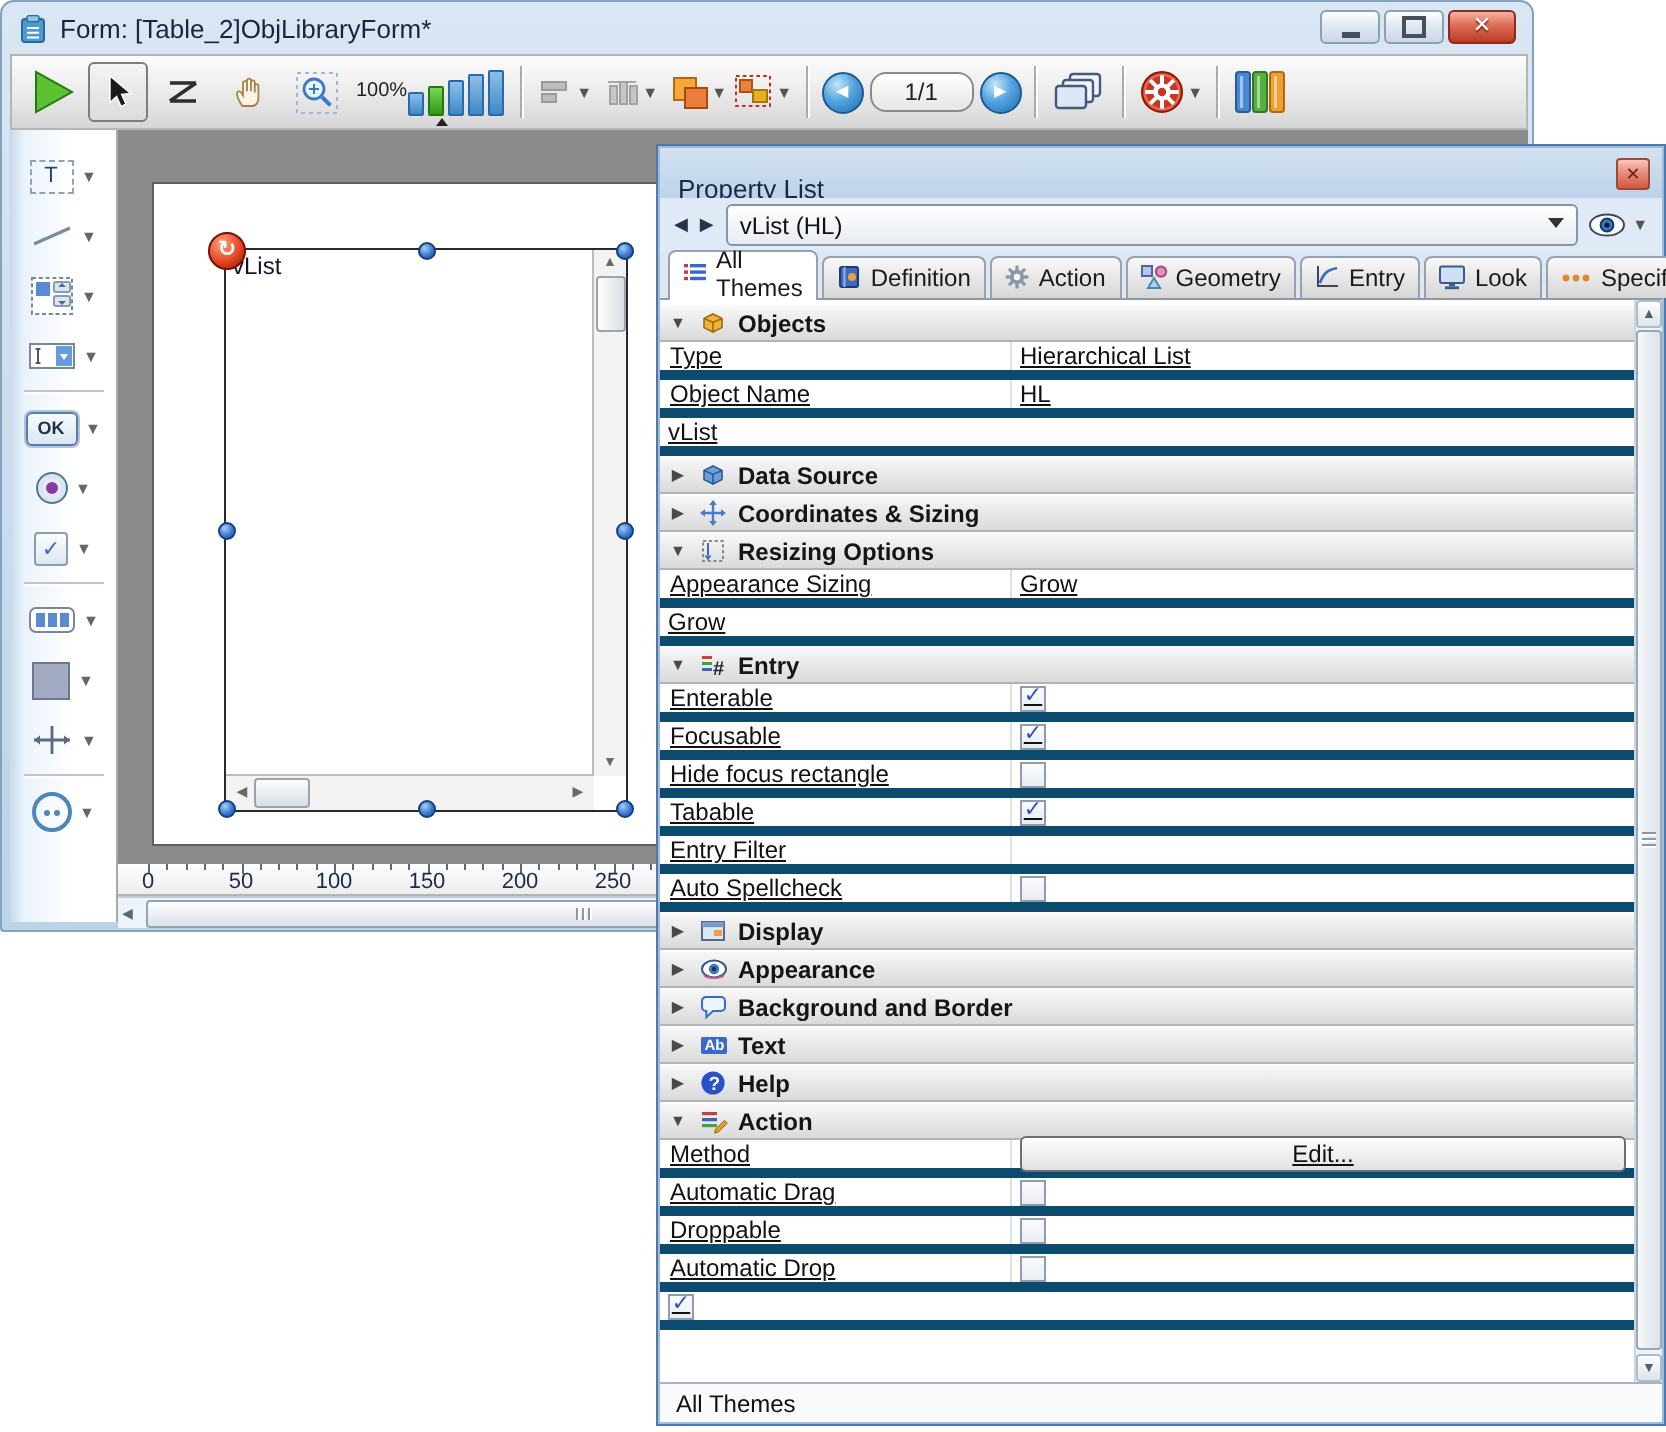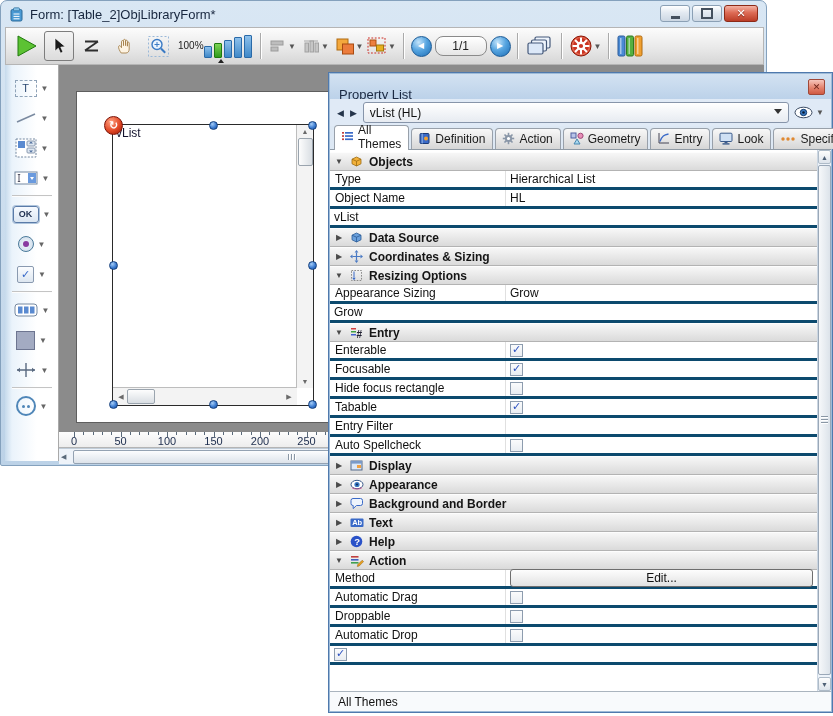--- a/index.html
+++ b/index.html
@@ -115,21 +115,21 @@
     border:1px solid #98a0aa;border-bottom:none;border-radius:4px 4px 0 0;margin-right:2px;
     background:linear-gradient(#f8f8f8,#d6d6d6);padding:2px 7px 3px 6px;height:15px;}
   .pl-tab.active{background:#fff;margin-bottom:-1px;padding-bottom:5px;height:17px;position:relative;z-index:2;}
 
   .pl-grid{position:absolute;left:1px;top:77px;right:15px;bottom:21px;background:#fff;overflow:hidden;padding-top:2px;}
   .row{height:19px;display:flex;align-items:center;box-sizing:border-box;}
   .row-section{background:linear-gradient(#f7f7f7,#dadada);border-top:1px solid #fdfdfd;border-bottom:1px solid #b3b3b3;
     padding-left:4px;gap:5px;font-weight:bold;color:#151515;}
   .row-section .tri{font-size:8px;color:#4a4a4a;width:10px;text-align:center;}
   .row-section .sicon{width:15px;display:flex;justify-content:center;}
-  .row-prop{border-bottom:3px solid #0c4a6e;}
+  .row-prop{border-bottom:5px solid #0c4a6e;text-decoration:underline;}
   .cell-label{width:176px;align-self:stretch;display:flex;align-items:center;padding-left:5px;border-right:1px solid #e0e0e0;box-sizing:border-box;color:#111;}
   .cell-value{flex:1;align-self:stretch;display:flex;align-items:center;padding-left:4px;color:#111;}
   .pl-checkbox{width:13px;height:13px;border:1px solid #8d9cae;background:linear-gradient(#fafbfc,#e9edf2);
     display:flex;align-items:center;justify-content:center;box-sizing:border-box;}
   .pl-checkbox .mark{display:none;color:#2b50c0;font-size:11px;font-weight:bold;line-height:11px;margin-top:-1px;}
   .pl-checkbox.checked .mark{display:block;}
   .pl-editbtn{flex:1;margin:1px 4px 1px 0;height:16px;border:1px solid #6e6e6e;border-radius:3px;
     background:linear-gradient(#fdfdfd,#e2e2e2);font-size:12px;color:#111;display:flex;align-items:center;justify-content:center;}
 
   .pl-scrollbar{position:absolute;right:1px;top:77px;bottom:21px;width:14px;background:#edf3fa;border-left:1px solid #cbd6e2;box-sizing:border-box;}

